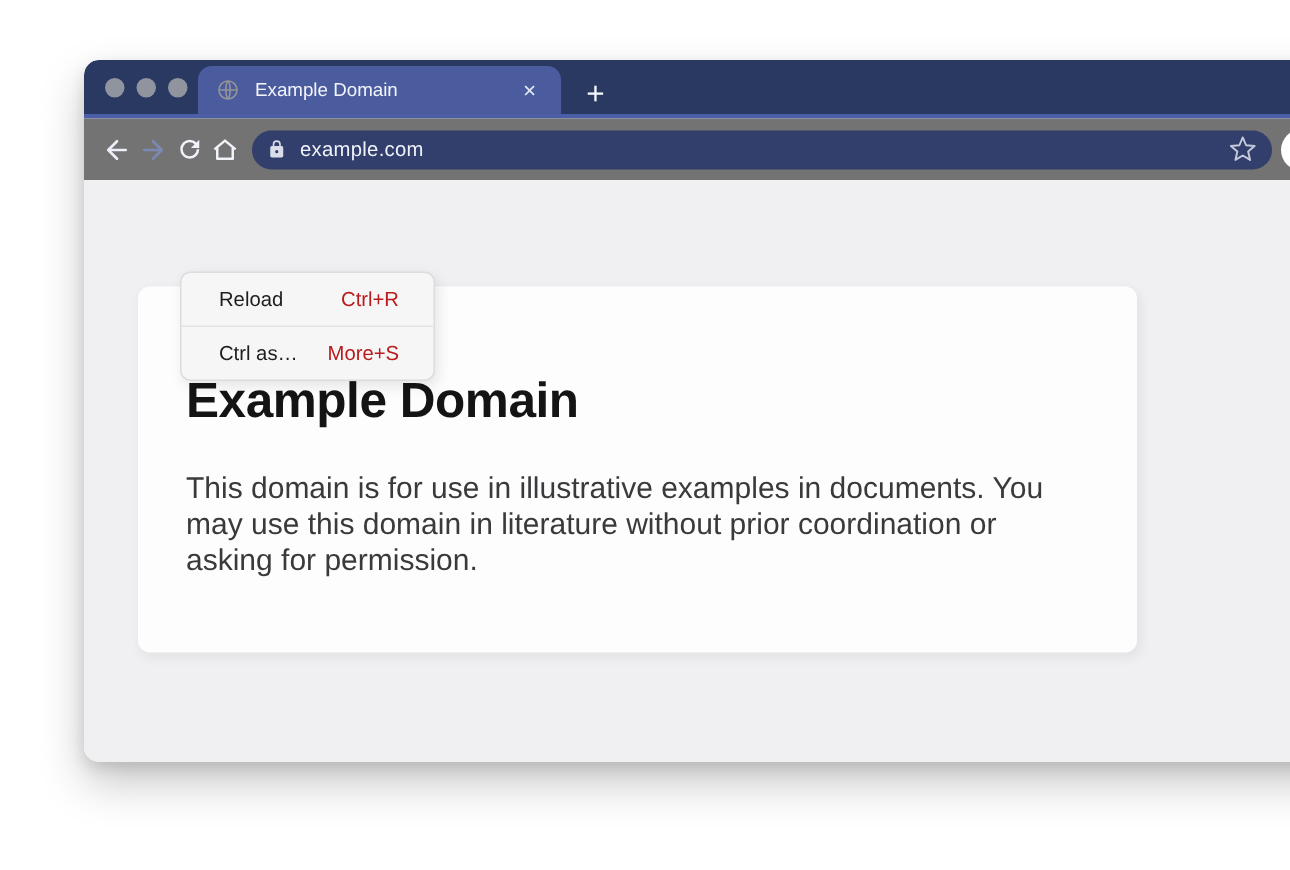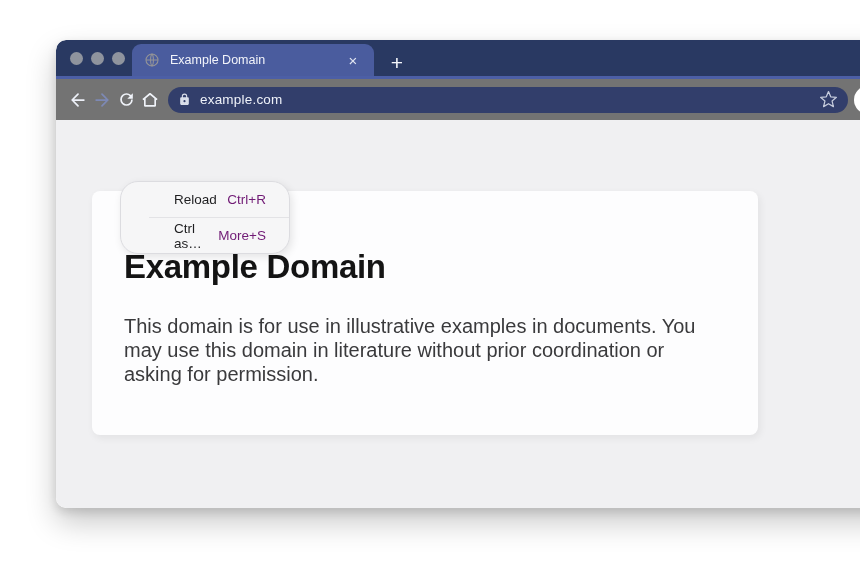--- a/index.html
+++ b/index.html
@@ -87,31 +87,30 @@
   .card p {
     margin-top:28px; font-size:20px; line-height:24px; color:#3A3A3C; max-width:586px;
   }
   .card a {
     display:inline-block; margin-top:13px; font-size:16.5px; color:#4E5DA4; text-decoration:none;
   }
 
   
   .context-menu {
     position:absolute; left:64px; top:61px; width:170px; z-index:5;
-    background:#F6F6F7; border:1px solid #DCDCE0; border-radius:18px;
+    background:#F6F6F7; border:1px solid #DCDCE0; border-radius:7px;
     box-shadow:2px 3px 9px rgba(0,0,0,0.10);
     overflow:hidden;
-    padding-left:28px;
   }
   .menu-item {
     height:35px; display:flex; align-items:center; justify-content:space-between;
     padding:0 23px 0 25px; font-size:13.5px;
   }
   .menu-item .label { color:#1E1E20; }
-  .menu-item .shortcut { color:#701a75; }
+  .menu-item .shortcut { color:#b91c1c; }
   .menu-divider { height:1px; background:#E3E3E6; }
 </style>
 </head>
 <body>
 
 <div class="browser-window">
 
   <div class="titlebar">
     <div class="traffic-lights">
       <span class="tl-dot"></span>

